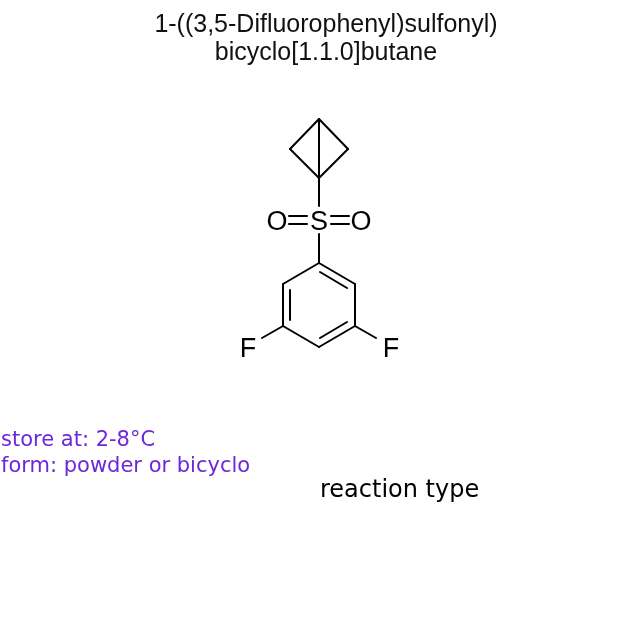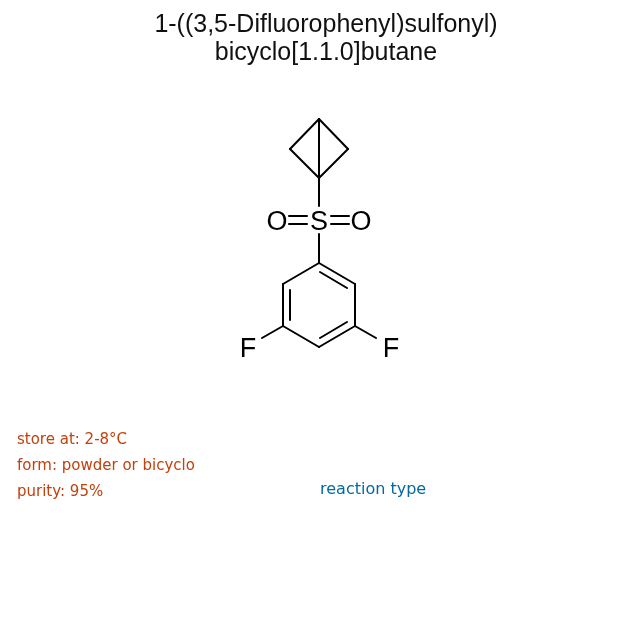--- a/index.html
+++ b/index.html
@@ -1,21 +1,21 @@
 <!DOCTYPE html>
 <html><head>
 <meta charset="utf-8">
 <style>
   html, body { margin: 0; padding: 0; background: #ffffff; }
   body { width: 640px; height: 640px; position: relative; overflow: hidden; font-family: "DejaVu Sans", sans-serif; color: #111; }
   .title { position: absolute; left: 0; top: 9px; width: 652px; text-align: center; font-family: "Liberation Sans", "DejaVu Sans", sans-serif; font-size: 25px; line-height: 28px; color: #111; }
   .title div { white-space: nowrap; }
   .structure { position: absolute; left: 0; top: 0; width: 640px; height: 640px; }
-  .info-left { position: absolute; left: 17px; top: 426px; font-size: 15px; line-height: 26px; color: #c2410c; white-space: nowrap; }
-  .info-right { position: absolute; left: 320px; top: 424px; font-size: 16px; line-height: 26px; color: #0369a1; white-space: pre; }
+  .info-left { position: absolute; left: 1px; top: 426px; font-size: 21px; line-height: 26px; color: #6d28d9; white-space: nowrap; }
+  .info-right { position: absolute; left: 320px; top: 424px; font-size: 24px; line-height: 26px; color: #000000; white-space: pre; }
   .atom { font-family: "Liberation Sans", "DejaVu Sans", sans-serif; font-size: 27px; fill: #000; }
 </style>
 </head>
 <body>
 
 <div class="title">
   <div>1-((3,5-Difluorophenyl)sulfonyl)</div>
   <div>bicyclo[1.1.0]butane</div>
 </div>
 
@@ -62,18 +62,17 @@
   <text class="atom" x="319" y="230" text-anchor="middle">S</text>
   <text class="atom" x="277" y="230" text-anchor="middle">O</text>
   <text class="atom" x="361" y="230" text-anchor="middle">O</text>
   <text class="atom" x="248" y="357" text-anchor="middle">F</text>
   <text class="atom" x="391" y="357" text-anchor="middle">F</text>
 </svg>
 
 <div class="info-left">
   <div>store at: 2-8°C</div>
   <div>form: powder or bicyclo</div>
-  <div>purity: 95%</div>
 </div>
 
 <div class="info-right">
   <div>reaction type</div>
 </div>
 
 </body></html>

